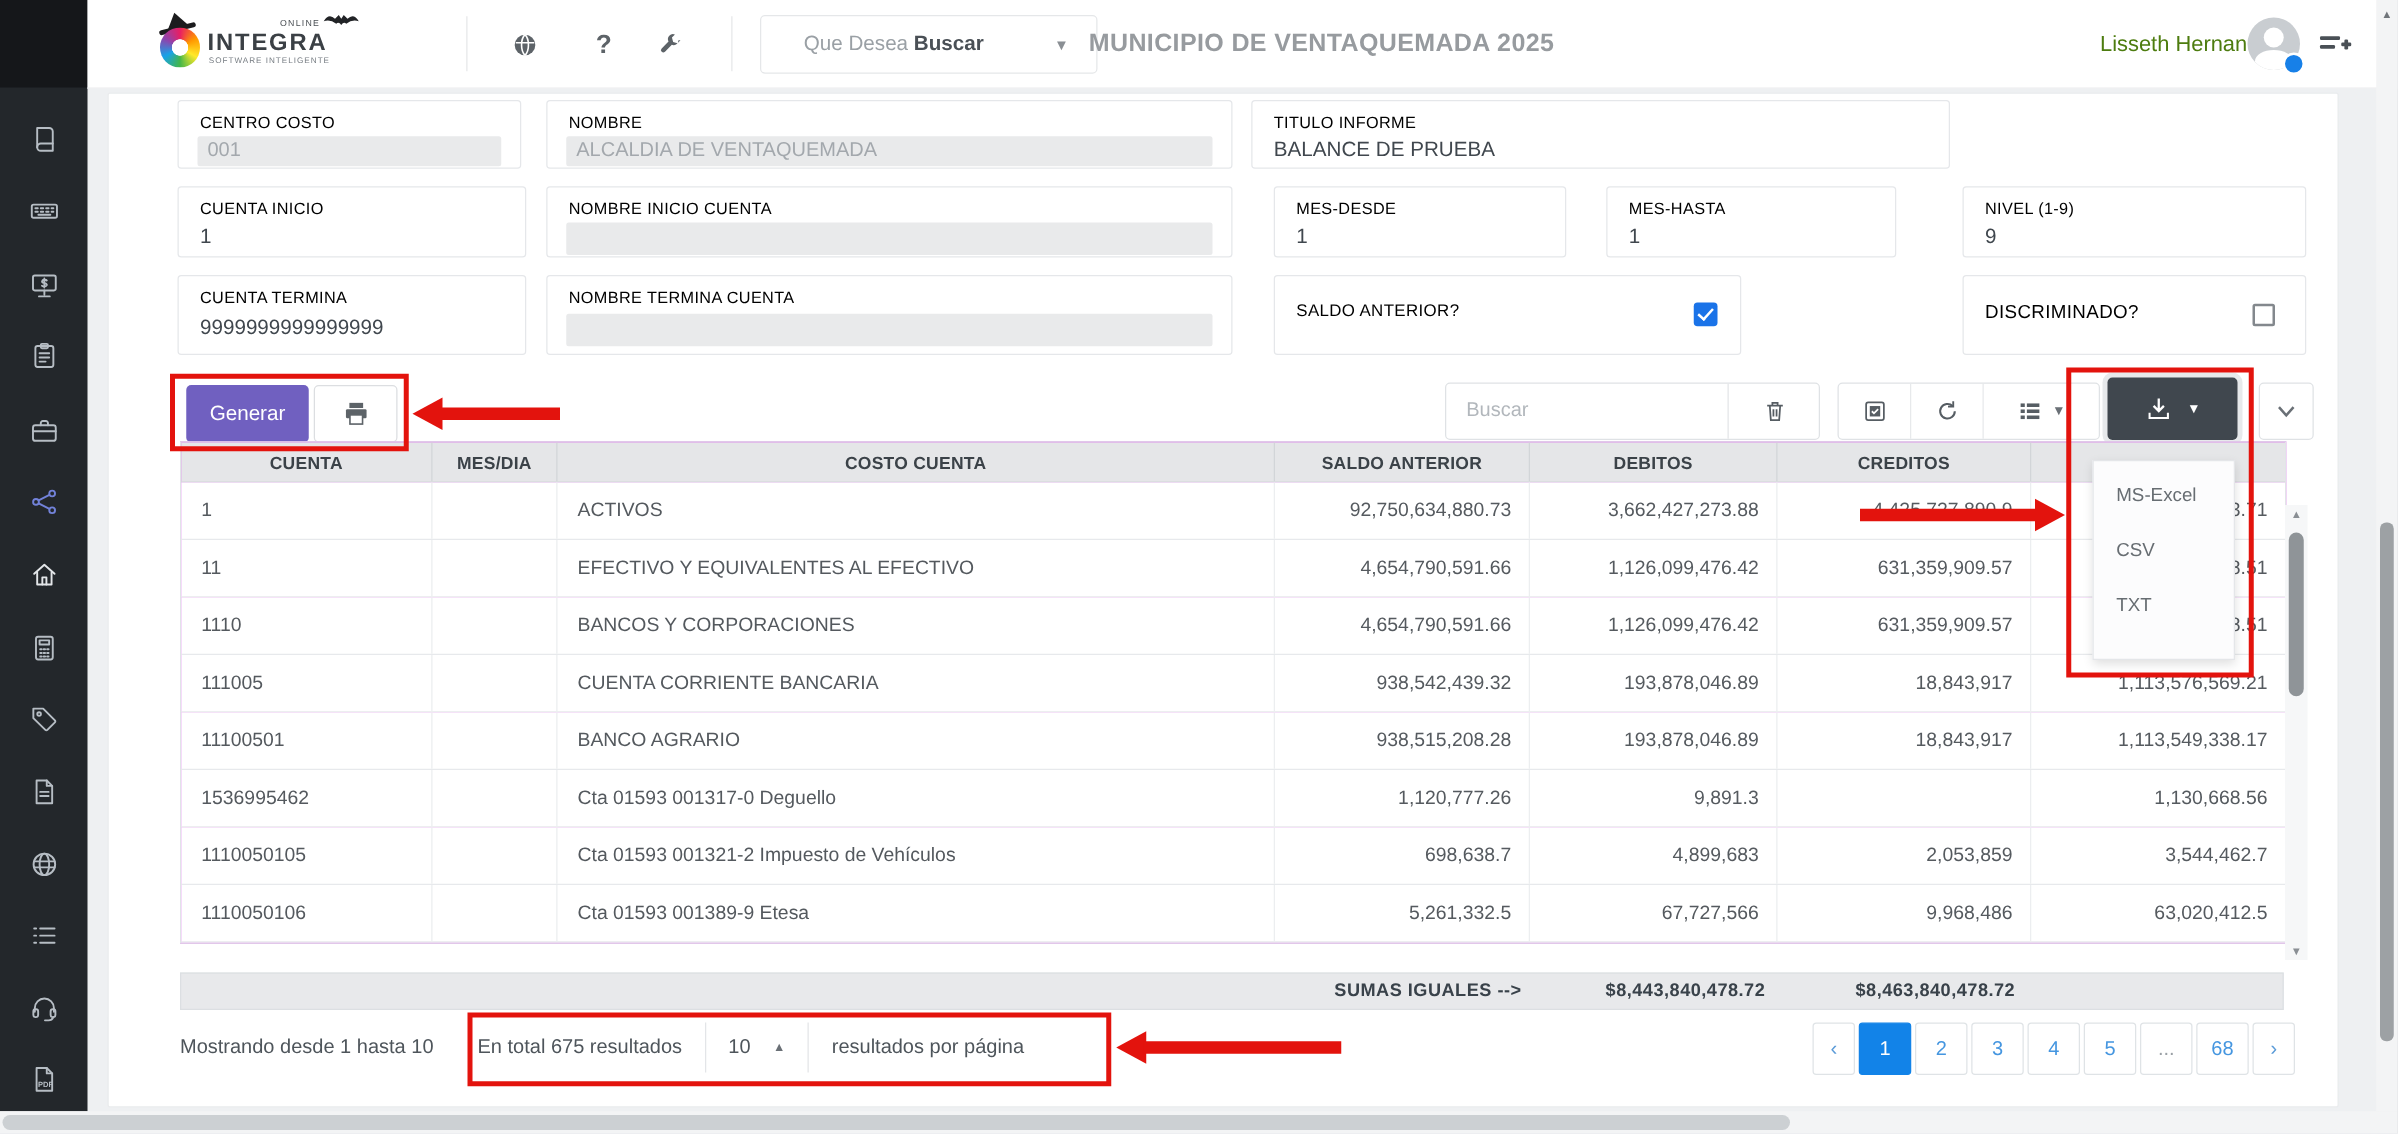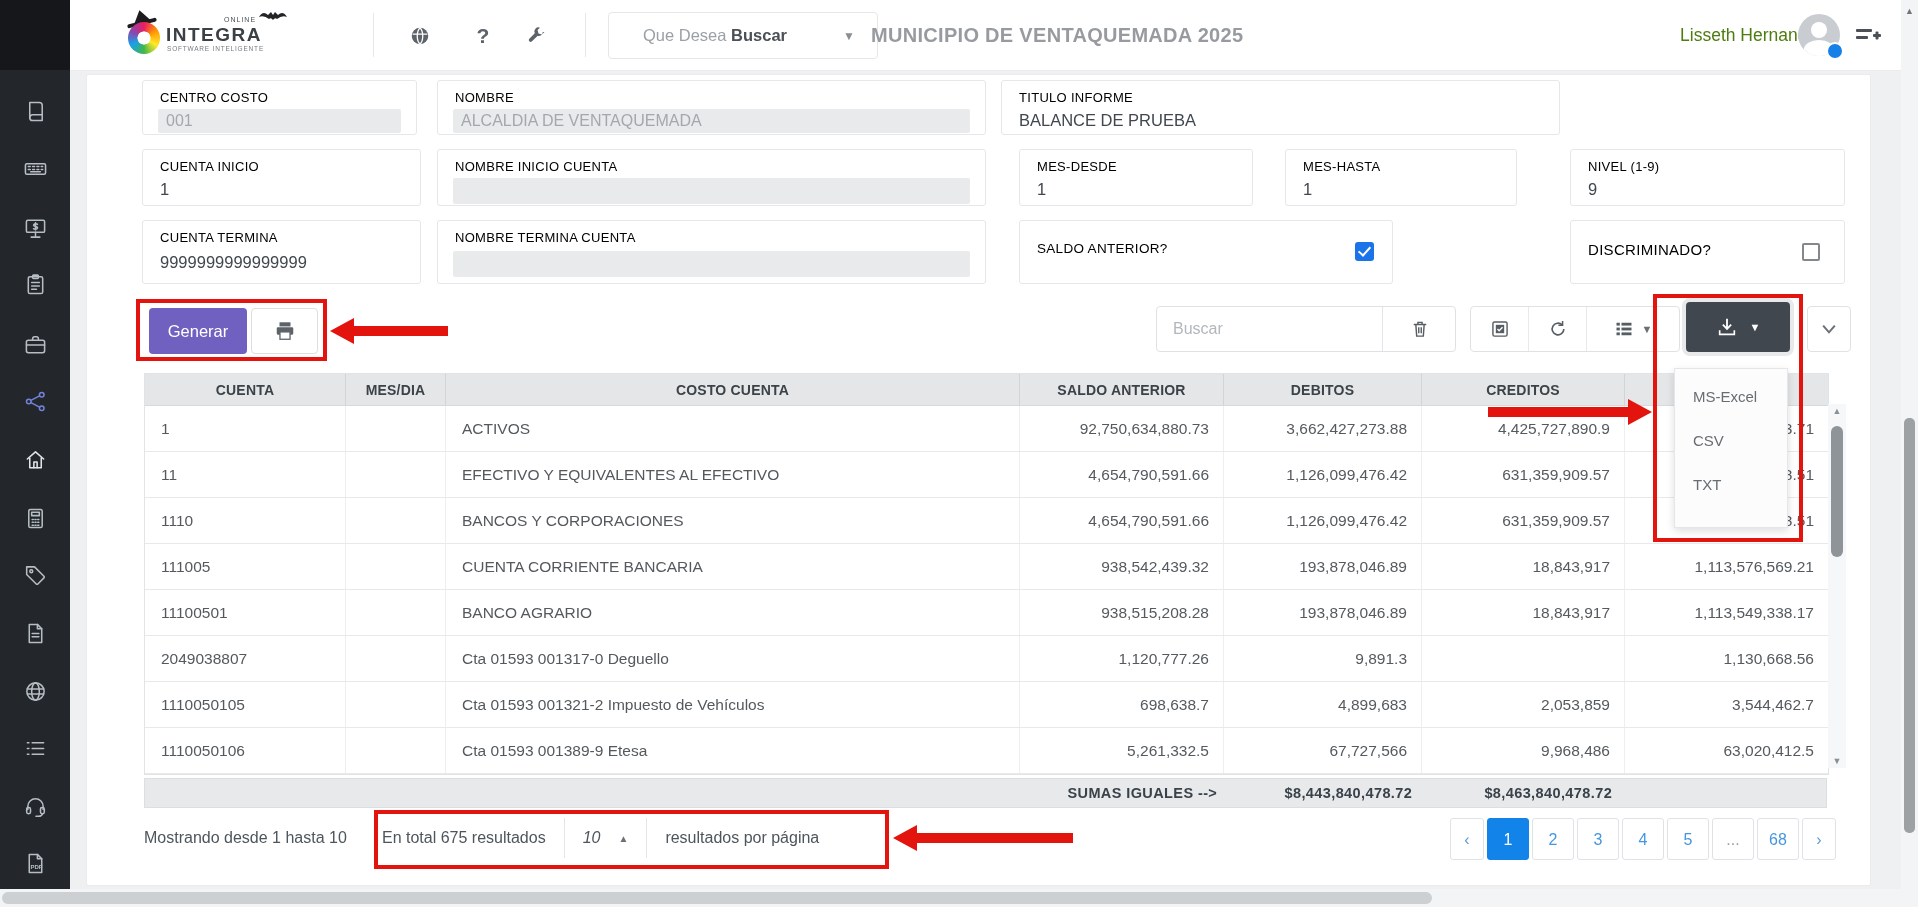--- a/index.html
+++ b/index.html
@@ -62,21 +62,21 @@
   .btngroup .gbtn:last-child{border-right:none;}
   .caret-sm{font-size:11px;color:#6a7076;margin-left:8px;}
   .btn-download{position:absolute;left:1686px;top:302px;width:104px;height:50px;background:#40474e;border-radius:4px;cursor:pointer;display:flex;align-items:center;justify-content:center;box-shadow:0 0 0 4px #e7e9eb;}
   .btn-download .caret-sm{color:#fff;margin-left:12px;}
   .btn-chevron{position:absolute;left:1807px;top:306px;width:44px;height:46px;background:#fff;border:1px solid #dfe2e5;border-radius:4px;cursor:pointer;display:flex;align-items:center;justify-content:center;box-sizing:border-box;}
   
   .exportmenu{position:absolute;left:1674px;top:368px;width:114px;height:160px;background:#fcfcfd;border:1px solid #e4e6e9;
      box-shadow:0 3px 8px rgba(0,0,0,.13);z-index:30;padding-top:6px;box-sizing:border-box;}
   .exportmenu .item{height:44px;line-height:44px;padding-left:18px;font-size:15px;color:#676d72;cursor:pointer;}
   
-  .tbl{position:absolute;left:144px;top:373px;width:1683px;border:1px solid #e1e4e7;box-sizing:content-box;background:#d946ef;}
+  .tbl{position:absolute;left:144px;top:353px;width:1683px;border:1px solid #e1e4e7;box-sizing:content-box;background:#d946ef;}
   .thead{display:flex;height:31px;background:#e5e6e8;border-bottom:1px solid #d7dadd;}
   .thead .th{box-sizing:border-box;border-right:1px solid #d2d5d8;font-size:14px;font-weight:bold;color:#3b4248;
       display:flex;align-items:center;justify-content:center;letter-spacing:.2px;}
   .thead .th:last-child{border-right:none;}
   .trow{display:flex;height:45px;border-bottom:1px solid #e7e9ec;background:#fff;cursor:pointer;}
   .trow .td{box-sizing:border-box;border-right:1px solid #eceef0;font-size:15.5px;display:flex;align-items:center;}
   .trow .td:last-child{border-right:none;}
   .td.l{padding-left:16px;color:#54595e;}
   .td.r{justify-content:flex-end;padding-right:14px;color:#555a5f;}
   .sumsrow{position:absolute;left:144px;top:778px;width:1683px;height:30px;background:#e8e9eb;border:1px solid #dcdfe2;box-sizing:border-box;display:flex;padding-left:24px;}
@@ -84,21 +84,21 @@
   
   .tscroll{position:absolute;left:1828px;top:404px;width:18px;height:364px;background:#f6f7f8;z-index:20;}
   .tscroll .up{position:absolute;left:0;top:2px;width:18px;text-align:center;font-size:9px;color:#8a8f94;cursor:pointer;}
   .tscroll .down{position:absolute;left:0;bottom:2px;width:18px;text-align:center;font-size:9px;color:#8a8f94;cursor:pointer;}
   .tscroll .thumb{position:absolute;left:3px;top:22px;width:12px;height:131px;background:#8f9498;border-radius:6px;cursor:grab;}
   
   .showing{position:absolute;left:144px;top:815px;height:46px;line-height:46px;font-size:16px;color:#4e555b;}
   .totalbar{position:absolute;left:382px;top:815px;height:46px;display:flex;align-items:center;font-size:16px;color:#4e555b;}
   .totalbar .vsep{width:1px;height:40px;background:#e3e5e8;margin:0 18px;}
   .pgsize{display:flex;align-items:center;cursor:pointer;}
-  .pgsize .num{font-size:16px;color:#4e555b;font-style:italic;}
+  .pgsize .num{font-size:16px;color:#4e555b;}
   .pgsize .caret{font-size:10px;color:#6a7076;margin-left:18px;}
   .pagination{position:absolute;left:1450px;top:818px;display:flex;}
   .pgbtn{height:42px;line-height:42px;text-align:center;border:1px solid #dfe3e6;background:#fff;color:#4596e0;
      font-size:16px;border-radius:3px;margin-right:3px;cursor:pointer;box-sizing:border-box;}
   .pgbtn.nav{width:34px;color:#5b9bd8;}
   .pgbtn.num{width:42px;}
   .pgbtn.active{background:#1283e8;border-color:#1283e8;color:#fff;}
   .pgbtn.dots{color:#9aa0a5;}
   
   .redbox{position:absolute;border:4px solid #e3130d;z-index:50;box-sizing:border-box;pointer-events:none;}
@@ -432,21 +432,21 @@
         <div class="trow">
           <div class="td l" style="width: 201px;">11100501</div>
           <div class="td l" style="width: 100px;"></div>
           <div class="td l" style="width: 574px;">BANCO AGRARIO</div>
           <div class="td r" style="width: 204px;">938,515,208.28</div>
           <div class="td r" style="width: 198px;">193,878,046.89</div>
           <div class="td r" style="width: 203px;">18,843,917</div>
           <div class="td r" style="width: 203px;">1,113,549,338.17</div>
         </div>
         <div class="trow">
-          <div class="td l" style="width: 201px;">2049038807</div>
+          <div class="td l" style="width: 201px;">1536995462</div>
           <div class="td l" style="width: 100px;"></div>
           <div class="td l" style="width: 574px;">Cta 01593 001317-0 Deguello</div>
           <div class="td r" style="width: 204px;">1,120,777.26</div>
           <div class="td r" style="width: 198px;">9,891.3</div>
           <div class="td r" style="width: 203px;"></div>
           <div class="td r" style="width: 203px;">1,130,668.56</div>
         </div>
         <div class="trow">
           <div class="td l" style="width: 201px;">1110050105</div>
           <div class="td l" style="width: 100px;"></div>

